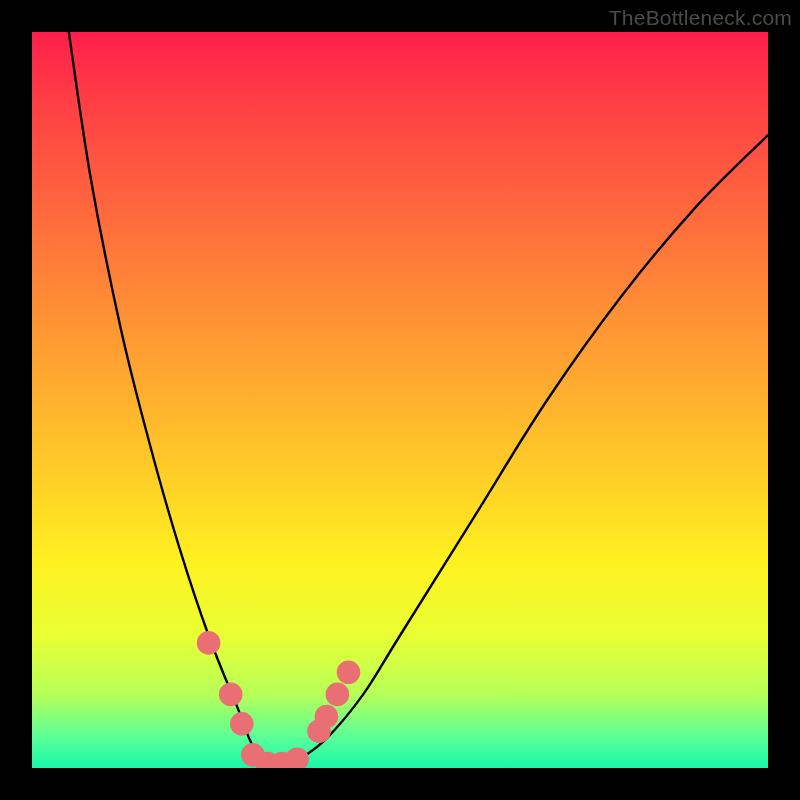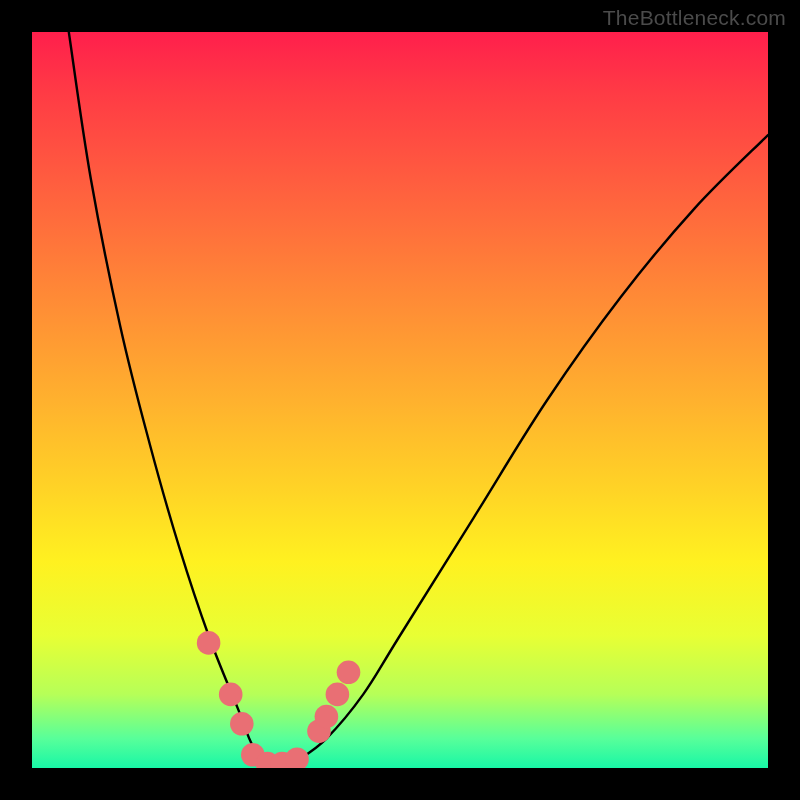--- a/index.html
+++ b/index.html
@@ -43,21 +43,21 @@
   .curve-svg {
     position: absolute;
     left: 0;
     top: 0;
     width: 736px;
     height: 736px;
   }
   .source-text {
     position: absolute;
     top: 6px;
-    right: 14px;
+    right: 8px;
     color: #4b4b4b;
     font-size: 21px;
     font-weight: 500;
     letter-spacing: 0.2px;
     user-select: none;
   }
 </style>
 </head>
 <body>
 

